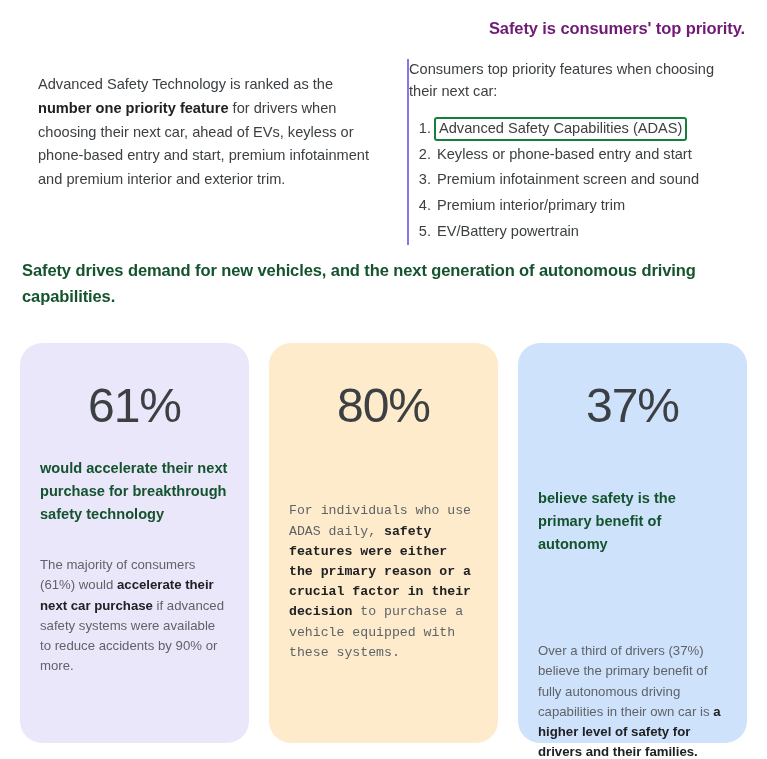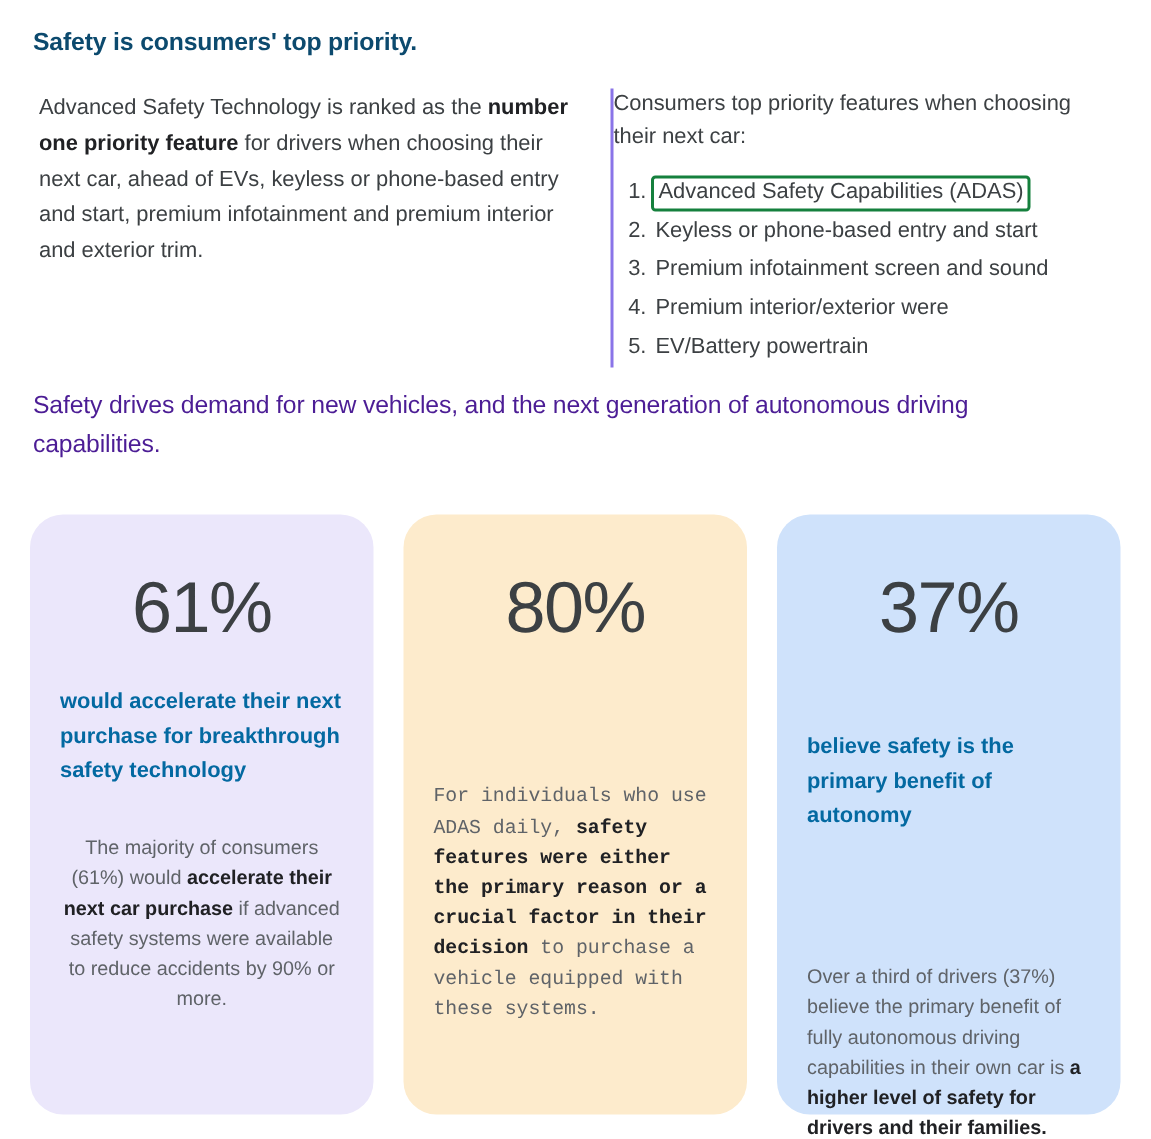--- a/index.html
+++ b/index.html
@@ -27,45 +27,46 @@
   .section-one {
     position: absolute;
     left: 0;
     top: 0;
     width: 767px;
     padding: 18px 22px 0 22px;
     box-sizing: border-box;
   }
 
   .headline-purple {
-    color: #0c4a6e;
+    color: #701a75;
     font-size: 16.5px;
     font-weight: bold;
     line-height: 1.3;
     margin: 0 0 18px 0;
     letter-spacing: -0.1px;
+    text-align: right;
   }
 
   .two-col {
     display: flex;
     align-items: flex-start;
   }
 
   .col-left {
     width: 385px;
     flex: 0 0 385px;
     box-sizing: border-box;
     padding-right: 22px;
   }
 
   .body-para {
     font-size: 14.6px;
     line-height: 1.62;
     color: #3c4043;
-    margin: 4px;
+    margin: 16px;
   }
   .body-para b { font-weight: bold; color: #202124; }
 
   .col-right {
     flex: 1 1 auto;
     border-left: 2px solid #8a74e8;
     padding-left: 0;
     box-sizing: border-box;
     margin-top: 2px;
   }
@@ -96,23 +97,23 @@
     margin: -2px -3px;
     line-height: 1.35;
   }
 
   
   .section-two-head {
     position: absolute;
     left: 22px;
     top: 258px;
     width: 700px;
-    color: #4c1d95;
+    color: #14532d;
     font-size: 16.5px;
-    font-weight: normal;
+    font-weight: bold;
     line-height: 1.55;
     letter-spacing: -0.1px;
   }
 
   
   .cards {
     position: absolute;
     left: 20px;
     top: 343px;
     width: 727px;
@@ -138,31 +139,31 @@
     color: #3c4043;
     text-align: center;
     line-height: 1.05;
     margin: 12px 0 26px 0;
     letter-spacing: -1px;
   }
   .card-title {
     font-size: 14.6px;
     font-weight: bold;
     line-height: 1.55;
-    color: #0369a1;
+    color: #14532d;
     margin: 0 0 0 0;
   }
   .card-body {
     font-size: 13.2px;
     line-height: 1.53;
     color: #5f6368;
     margin-top: auto;
   }
   .card-body b { color: #202124; font-weight: bold; }
-  .card.purple .card-body { margin-top: 30px; text-align: center; }
+  .card.purple .card-body { margin-top: 30px; }
   .card.orange .card-body { margin-top: 44px; font-family: Liberation Mono, monospace; }
   .card.blue   .card-body { margin-top: 56px; }
 </style>
 </head>
 <body>
 
 <div class="page">
 
   <div class="section-one">
     <h2 class="headline-purple">Safety is consumers' top priority.</h2>
@@ -171,36 +172,36 @@
       <div class="col-left">
         <p class="body-para">Advanced Safety Technology is ranked as the <b>number one priority feature</b> for drivers when choosing their next car, ahead of EVs, keyless or phone-based entry and start, premium infotainment and premium interior and exterior trim.</p>
       </div>
 
       <div class="col-right">
         <div class="list-intro">Consumers top priority features when choosing their next car:</div>
         <ol class="priority-list">
             <li><span class="highlight-box">Advanced Safety Capabilities (ADAS)</span></li>
             <li>Keyless or phone-based entry and start</li>
             <li>Premium infotainment screen and sound</li>
-            <li>Premium interior/exterior were</li>
+            <li>Premium interior/primary trim</li>
             <li>EV/Battery powertrain</li>
           </ol>
       </div>
     </div>
   </div>
 
   <div class="section-two-head">Safety drives demand for new vehicles, and the next generation of autonomous driving capabilities.</div>
 
   <div class="cards">
       <div class="card purple" style="background: rgb(235, 231, 251);">
         <div class="stat">61%</div>
         <div class="card-title">would accelerate their next purchase for breakthrough safety technology</div>
         <div class="card-body">The majority of consumers (61%) would <b>accelerate their next car purchase</b> if advanced safety systems were available to reduce accidents by 90% or more.</div>
       </div>
-      <div class="card orange" style="background: rgb(253, 235, 204); gap: 20px;">
+      <div class="card orange" style="background: rgb(253, 235, 204);">
         <div class="stat">80%</div>
         <div class="card-body">For individuals who use ADAS daily, <b>safety features were either the primary reason or a crucial factor in their decision</b> to purchase a vehicle equipped with these systems.</div>
       </div>
       <div class="card blue" style="background: rgb(207, 226, 251); gap: 30px;">
         <div class="stat">37%</div>
         <div class="card-title">believe safety is the primary benefit of autonomy</div>
         <div class="card-body">Over a third of drivers (37%) believe the primary benefit of fully autonomous driving capabilities in their own car is <b>a higher level of safety for drivers and their families.</b></div>
       </div>
     </div>
 

